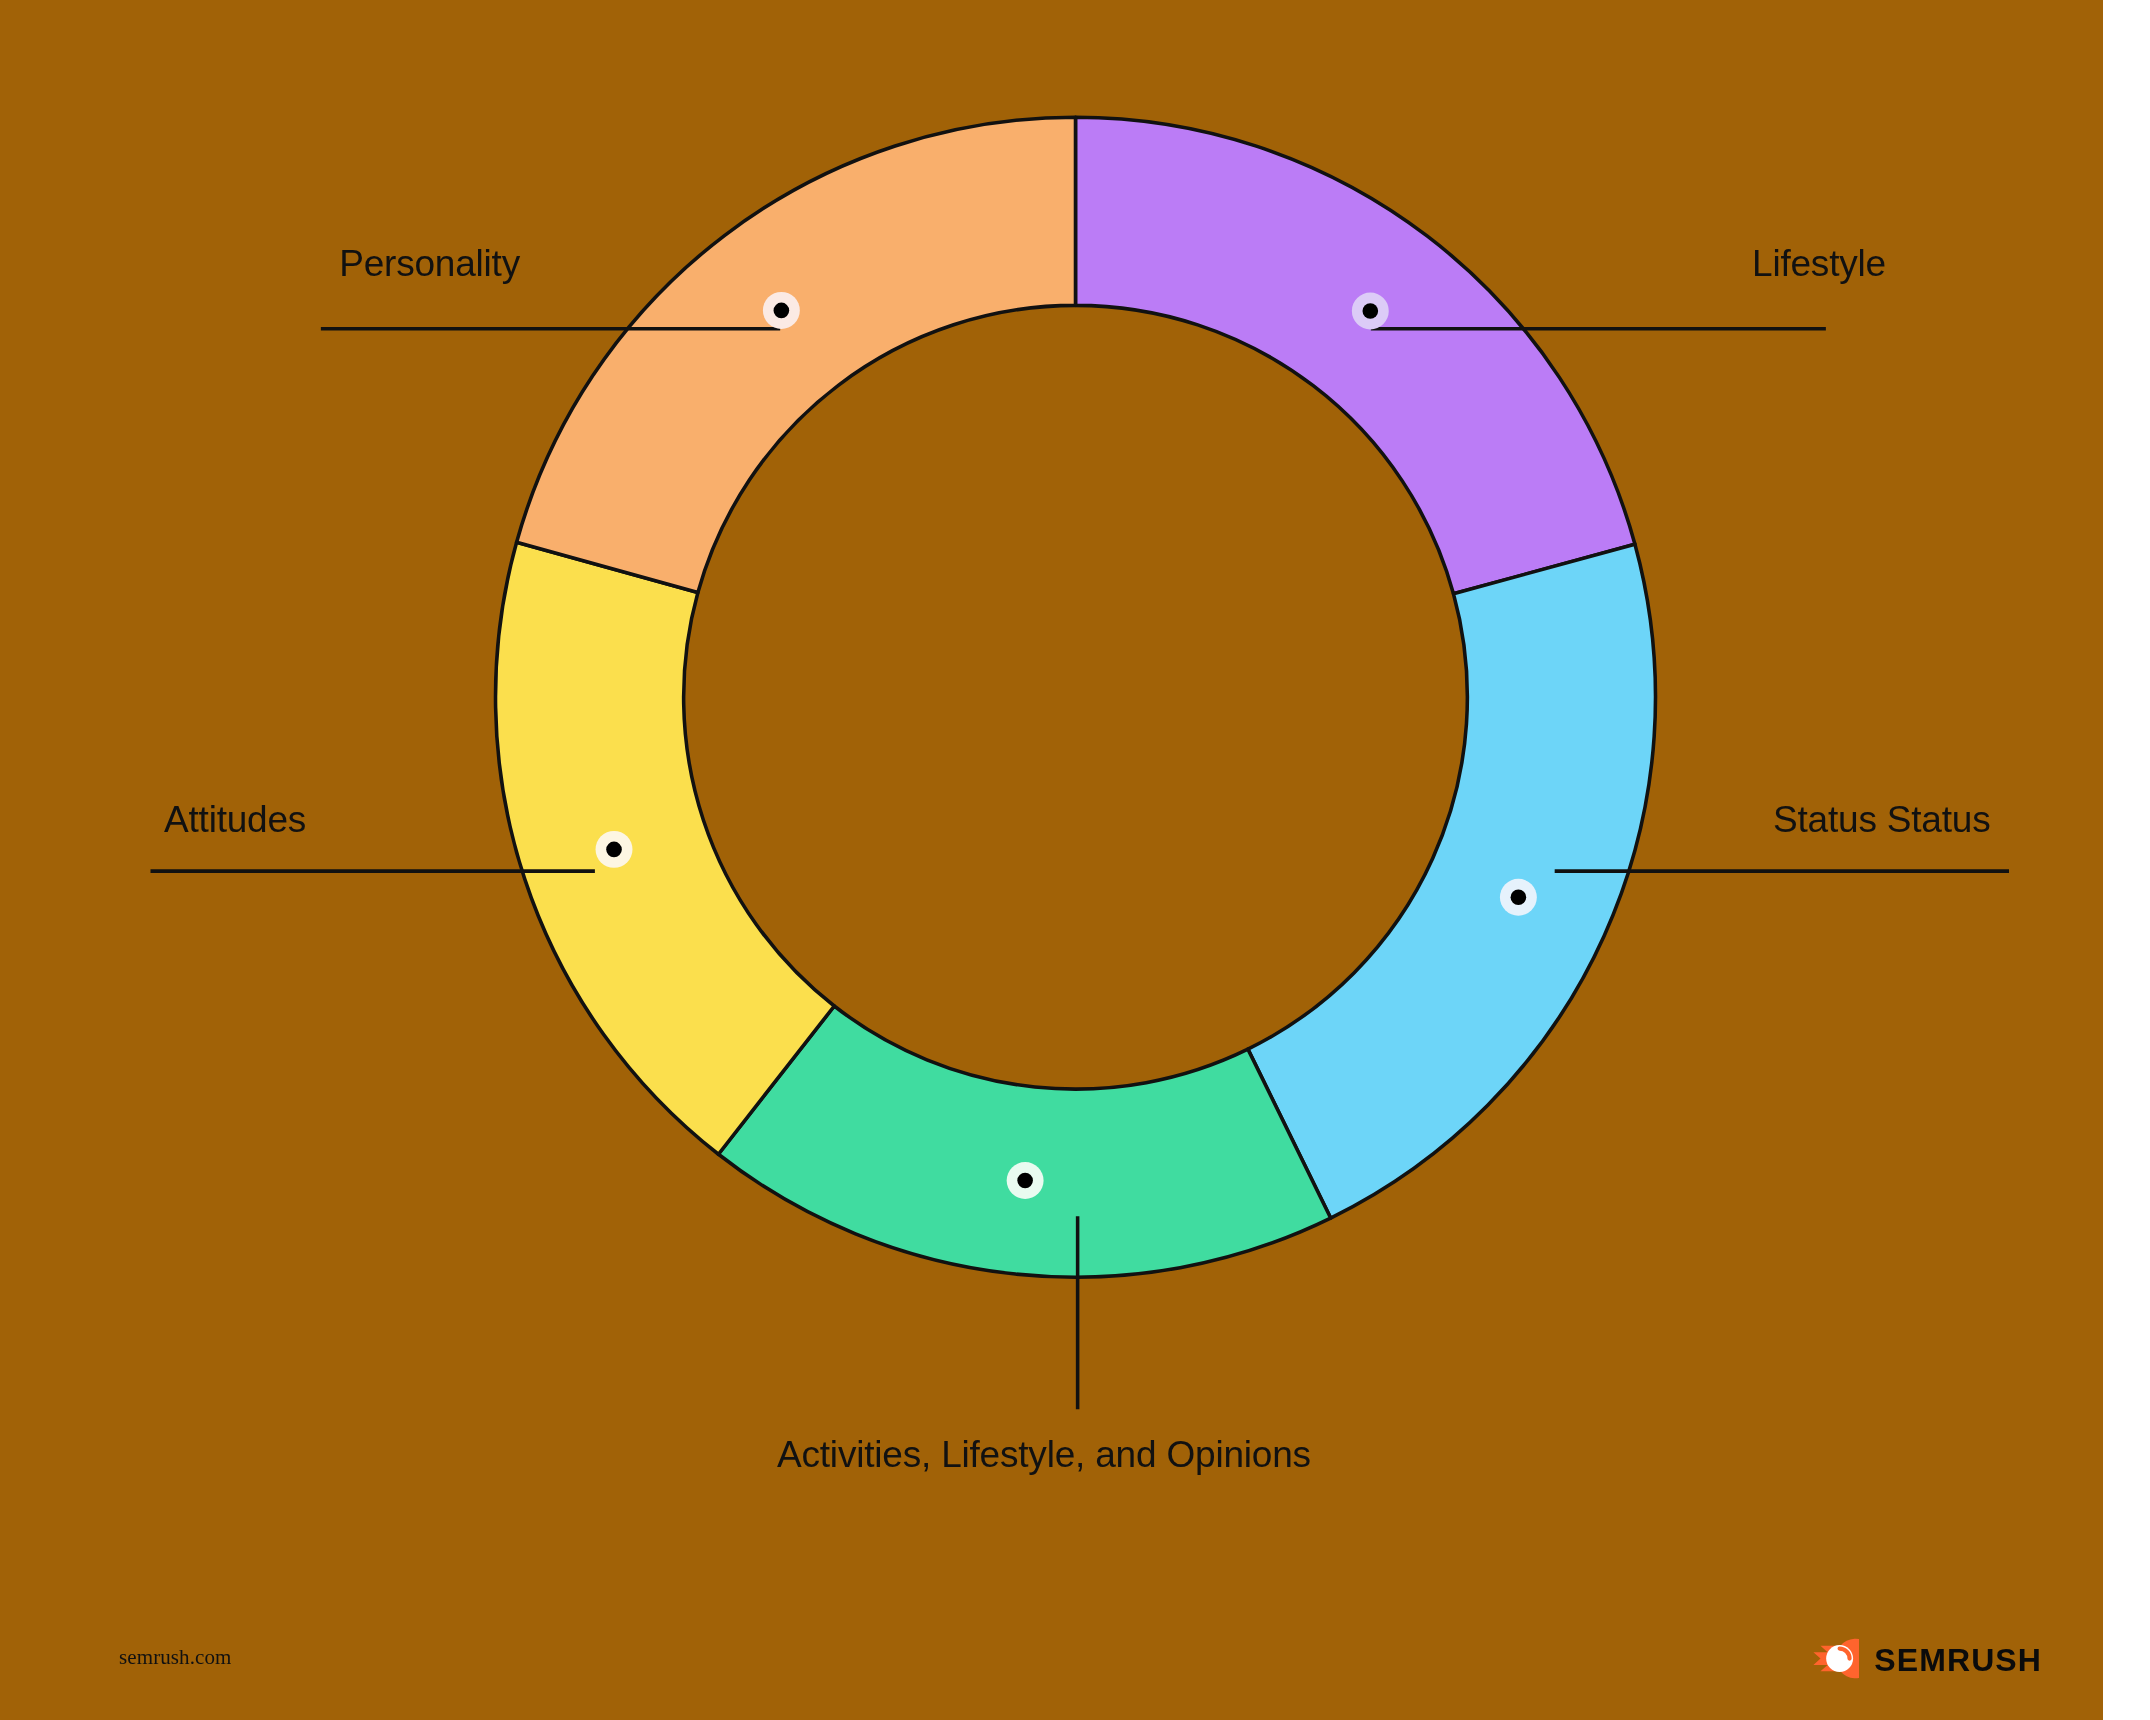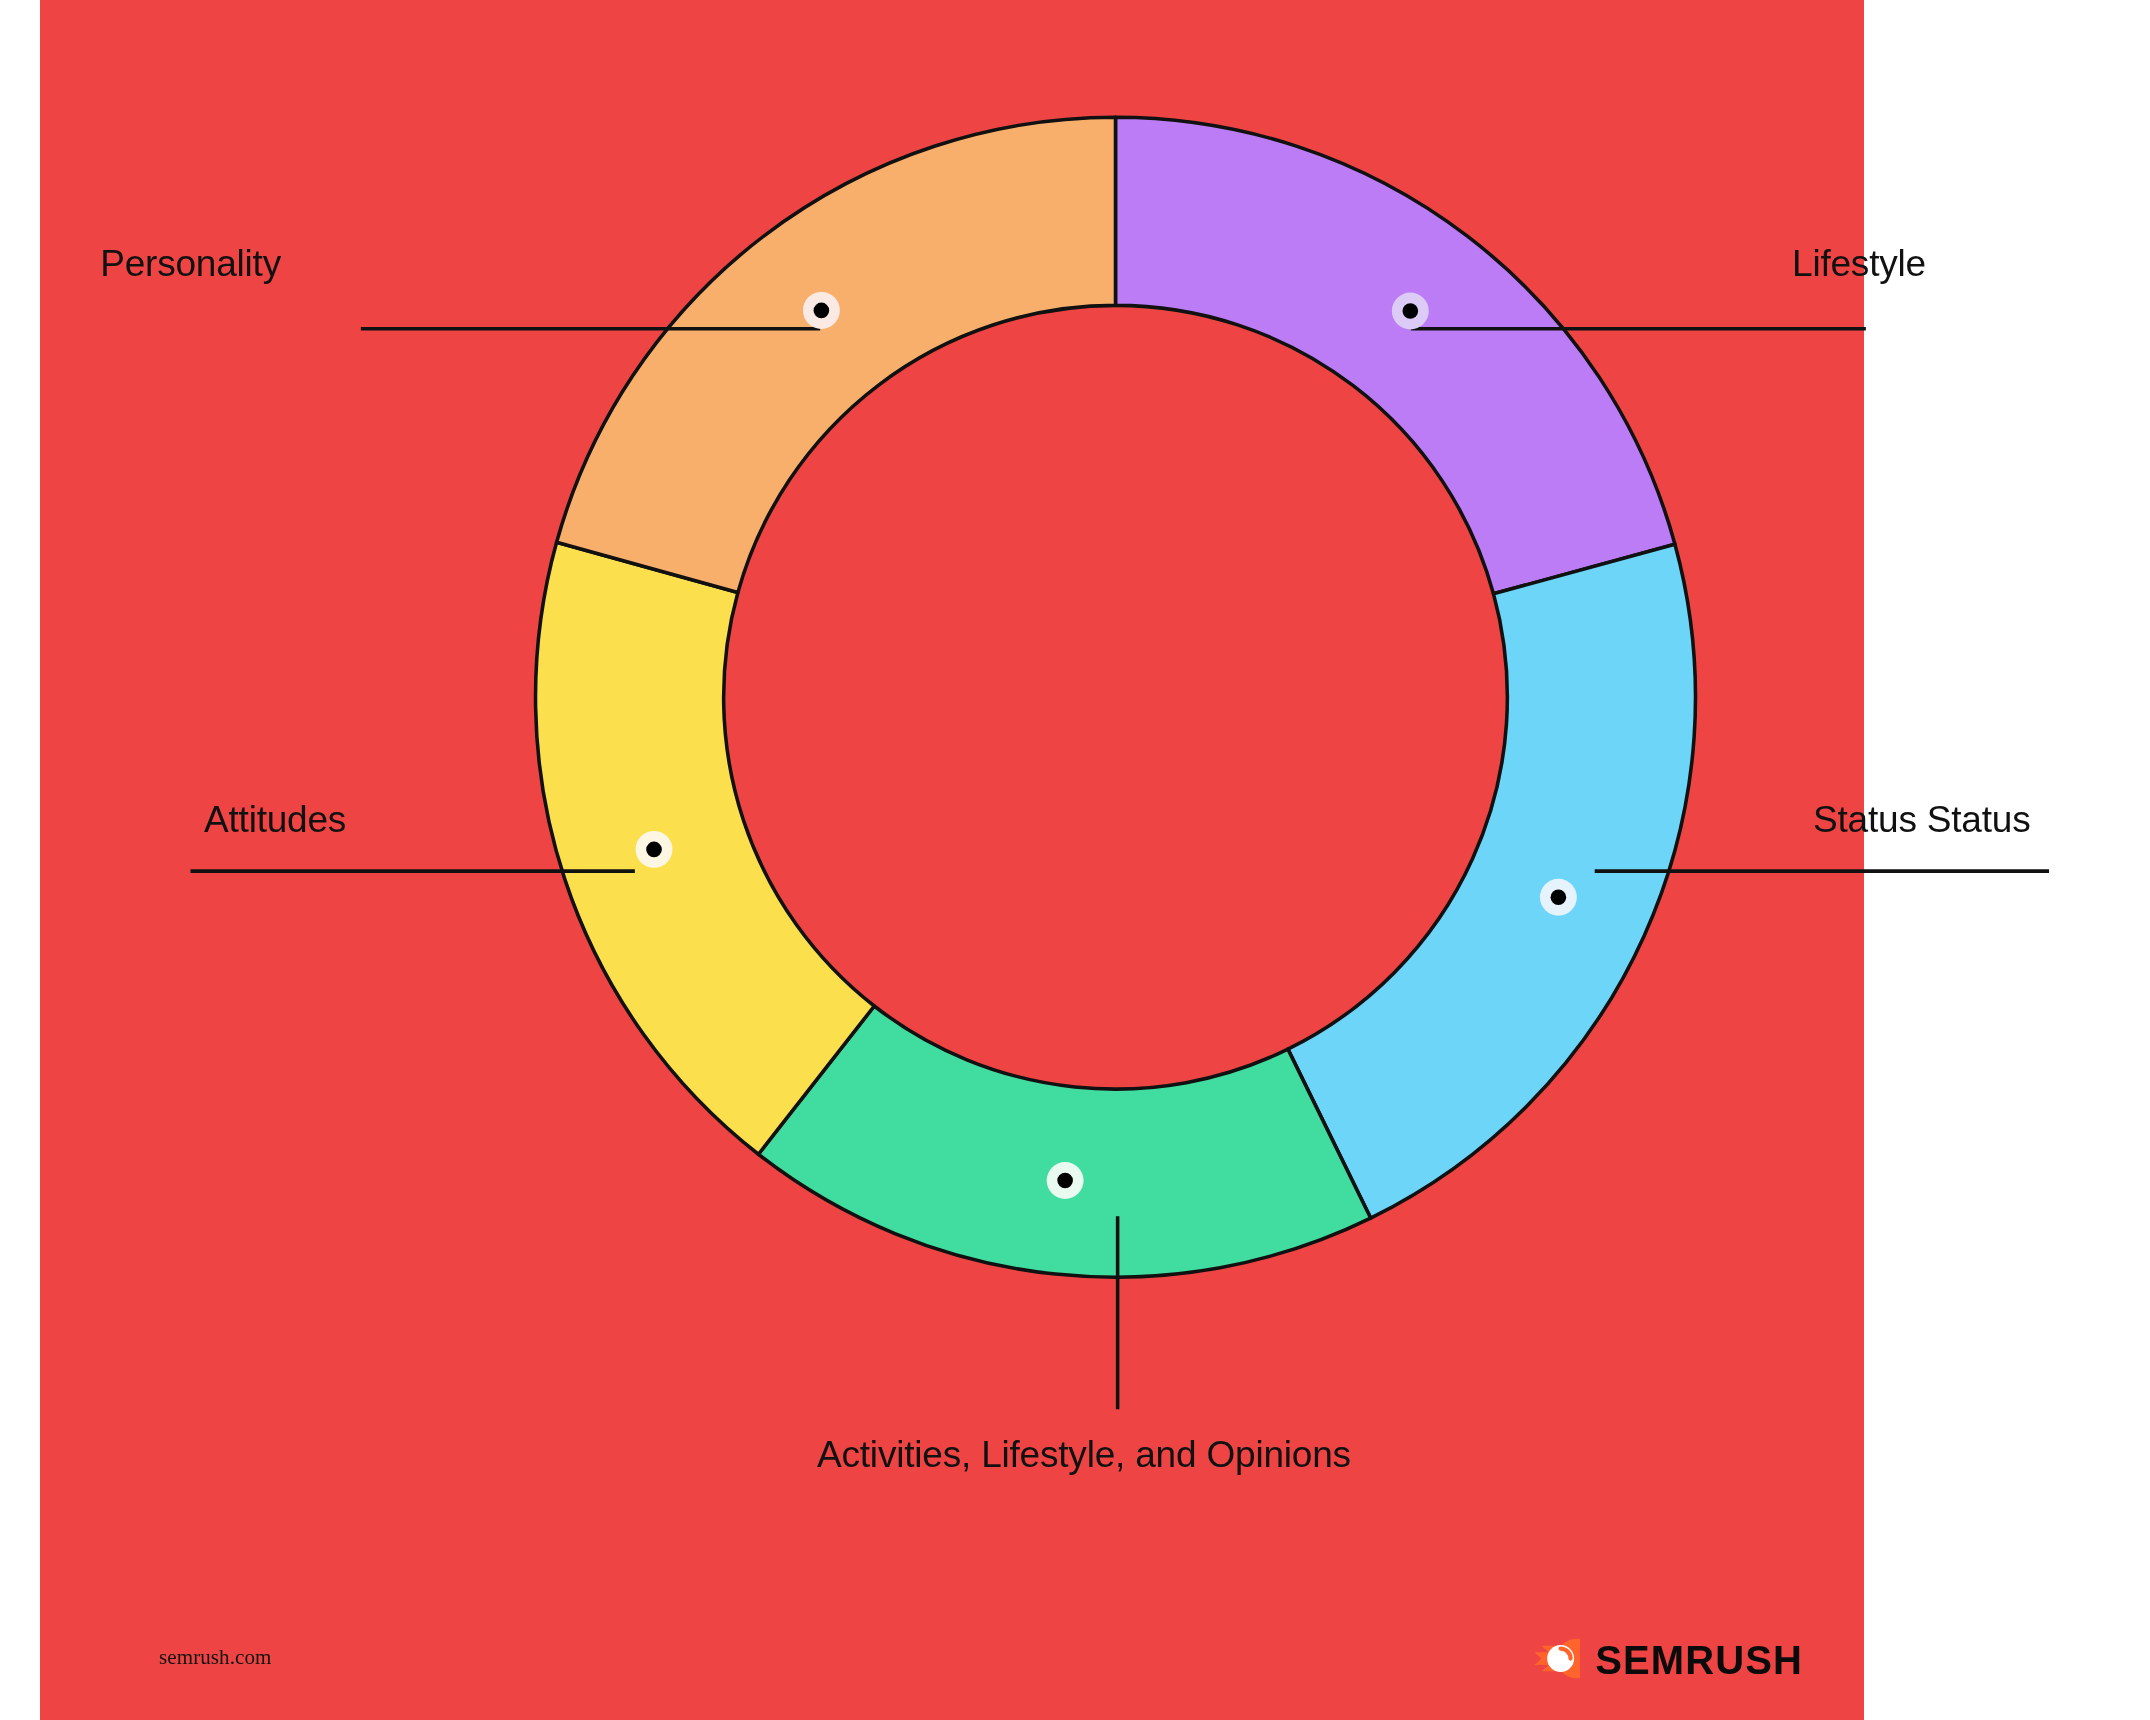--- a/index.html
+++ b/index.html
@@ -10,24 +10,23 @@
   body {
     width: 2151px;
     height: 1721px;
     position: relative;
     font-family: "Liberation Sans", sans-serif;
     overflow: hidden;
   }
   #stage {
     position: absolute;
     left: 0; top: 0;
-    width: 1824px;
+    width: 2103px;
     height: 1721px;
-    background: #ef4444;
-    margin-left: 40px;
+    background: #a16207;
   }
   #diagram-svg {
     position: absolute;
     left: 0; top: 0;
     width: 2151px;
     height: 1721px;
     display: block;
   }
   .seg-label {
     position: absolute;
@@ -72,21 +71,21 @@
   #brand-logo {
     position: absolute;
     right: 61px;
     top: 1633px;
     display: flex;
     align-items: center;
     gap: 15.6px;
   }
   #brand-wordmark {
     font-family: "Liberation Sans", sans-serif;
-    font-size: 40px;
+    font-size: 32px;
     font-weight: 700;
     color: #0b0b0b;
     letter-spacing: 1.1px;
     line-height: 1;
   }
 </style>
 </head>
 <body>
 
 <div id="stage">

